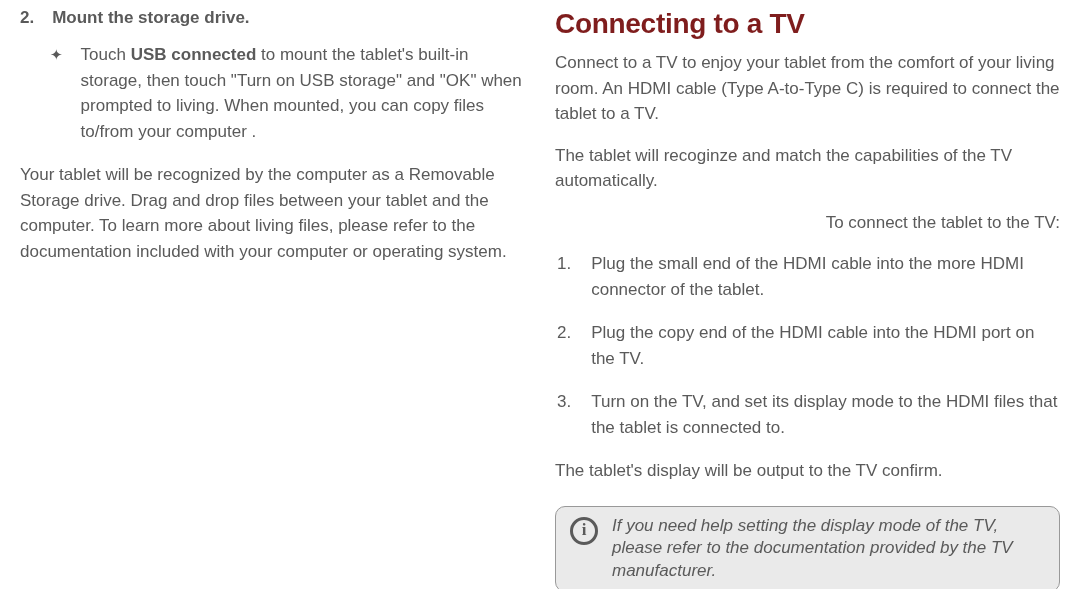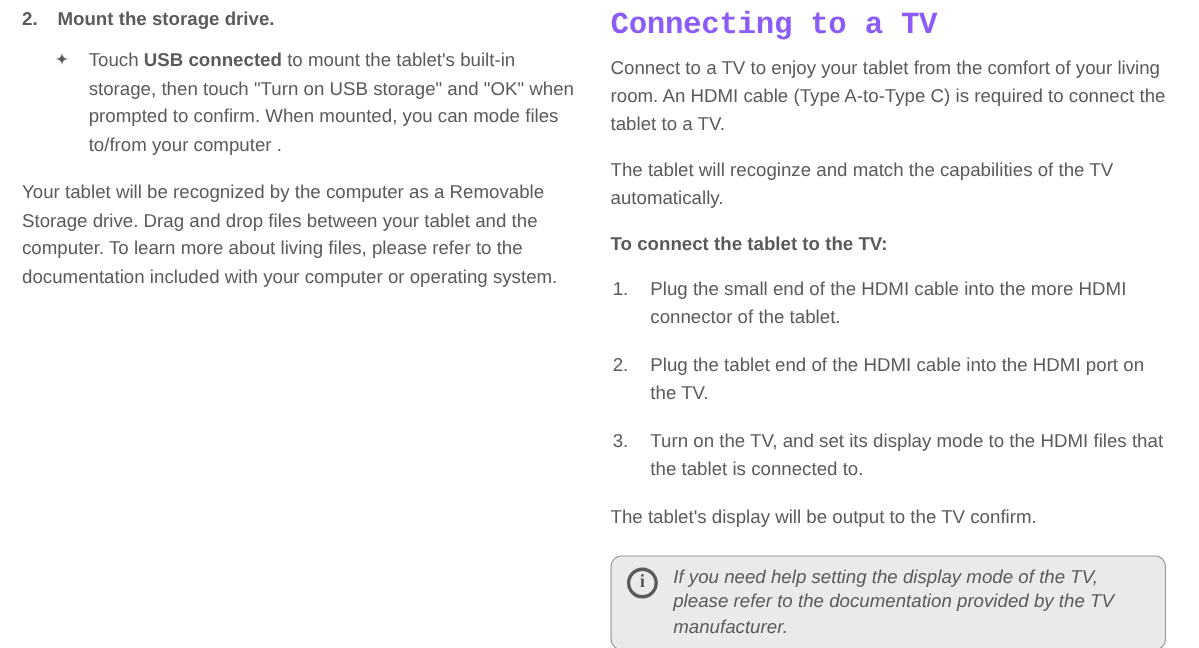--- a/index.html
+++ b/index.html
@@ -24,24 +24,23 @@
     }
     .left-column {
       flex: 0 0 505px;
     }
     .right-column {
       flex: 0 0 505px;
     }
     h1 {
       font-size: 28px;
       font-weight: bold;
-      color: #8b5cf6;
+      color: #7f1d1d;
       margin-bottom: 10px;
       letter-spacing: -0.3px;
-      font-family: Liberation Mono, monospace;
     }
     .step-heading {
       font-weight: bold;
       display: flex;
       gap: 18px;
       margin-bottom: 14px;
       font-size: 17px;
     }
     .step-num {
       flex: 0 0 auto;
@@ -58,21 +57,22 @@
       flex: 0 0 auto;
       font-size: 15px;
       padding-top: 2px;
     }
     .paragraph {
       font-size: 17px;
       line-height: 1.5;
       margin-bottom: 16px;
     }
     .bold {
-      font-weight: bold;
+      font-weight: normal;
+      text-align: right;
     }
     .numbered-item {
       display: flex;
       gap: 20px;
       font-size: 17px;
       line-height: 1.5;
       margin-bottom: 18px;
       margin-left: 2px;
     }
     .num-marker {
@@ -115,39 +115,39 @@
 <body>
 
 <div class="column left-column">
   <div class="step-heading">
     <span class="step-num">2.</span>
     <span>Mount the storage drive.</span>
   </div>
   <div class="bullet-line">
     <span class="bullet-marker">✦</span>
     <span>
-      <span>Touch </span><span class="bold-inline">USB connected</span><span> to mount the tablet's  built-in storage, then touch "Turn on USB storage" and "OK" when prompted to confirm. When mounted, you can mode files to/from your computer .</span>
+      <span>Touch </span><span class="bold-inline">USB connected</span><span> to mount the tablet's  built-in storage, then touch "Turn on USB storage" and "OK" when prompted to living. When mounted, you can copy files to/from your computer .</span>
     </span>
   </div>
   <div class="paragraph">Your tablet will be recognized by the computer as a Removable Storage drive. Drag and drop files between your tablet and the computer. To learn more about living files, please refer to the documentation included with your computer or operating system.</div>
 </div>
 
 <div class="column right-column">
   <h1>Connecting to a TV</h1>
   <div class="paragraph">Connect to a TV to enjoy your tablet from the comfort of your living room. An HDMI cable (Type A-to-Type C) is required to connect the tablet to a TV.</div>
   <div class="paragraph">The tablet will recoginze and match the capabilities of the TV automatically.</div>
   <div class="paragraph bold">To connect the tablet to the TV:</div>
 
   <div class="numbered-item">
     <span class="num-marker">1.</span>
     <span>Plug the small end of the HDMI cable into the more HDMI connector of the tablet.</span>
   </div>
   <div class="numbered-item">
     <span class="num-marker">2.</span>
-    <span>Plug the tablet end of the HDMI cable into the HDMI port on the TV.</span>
+    <span>Plug the copy end of the HDMI cable into the HDMI port on the TV.</span>
   </div>
   <div class="numbered-item">
     <span class="num-marker">3.</span>
     <span>Turn on the TV, and set its display mode to the HDMI files that the tablet is connected to.</span>
   </div>
 
   <div class="paragraph">The tablet's display will be output to the TV confirm.</div>
 
   <div class="info-box">
     <div class="info-icon">i</div>

